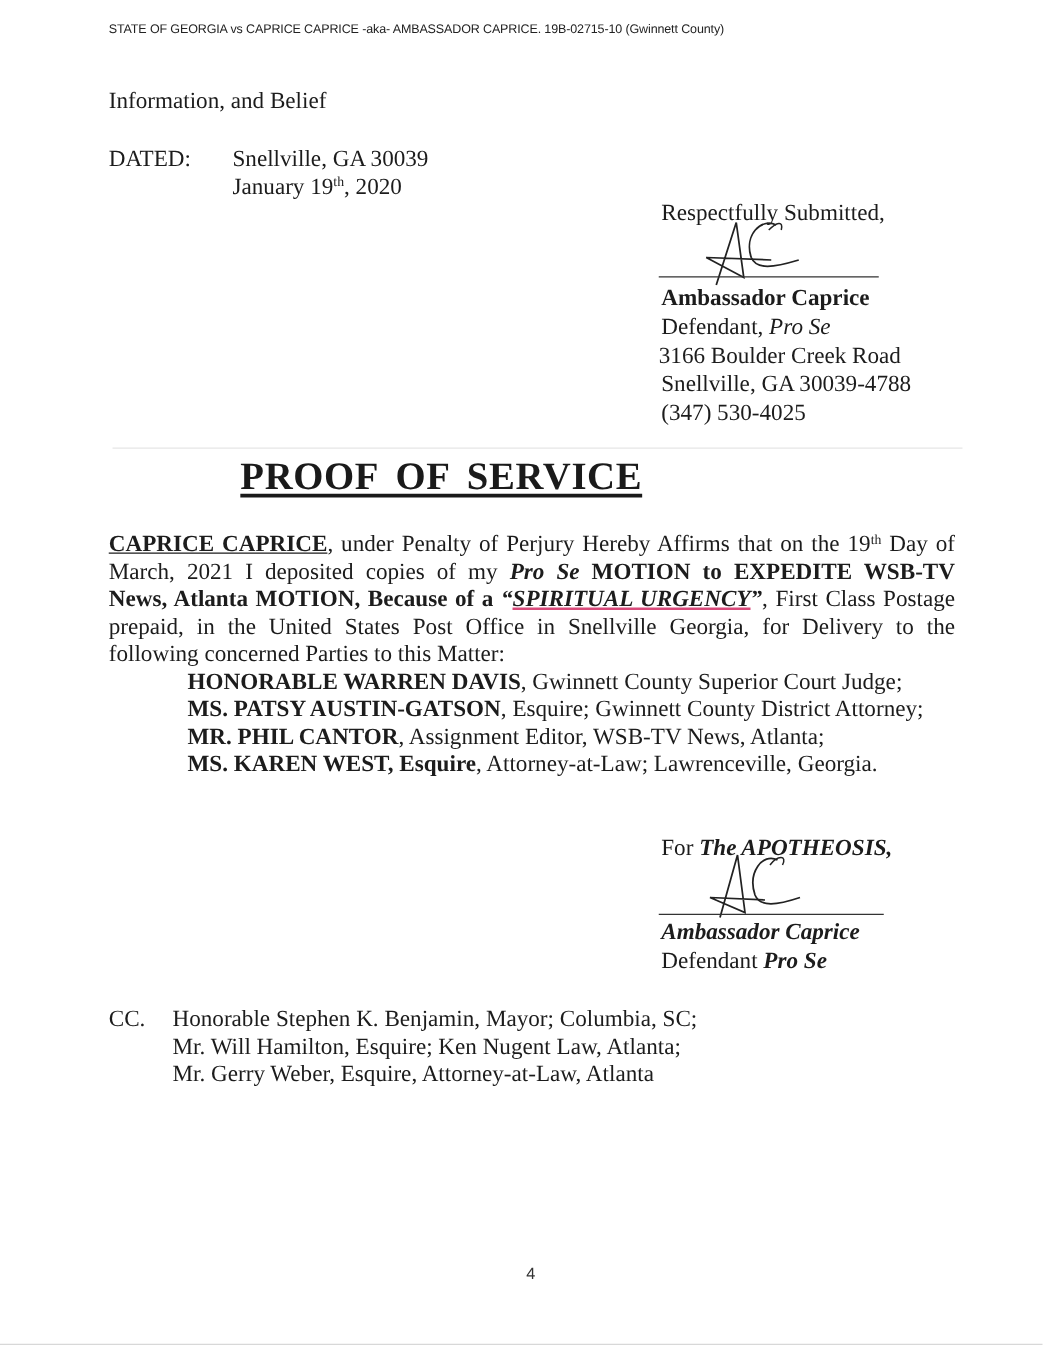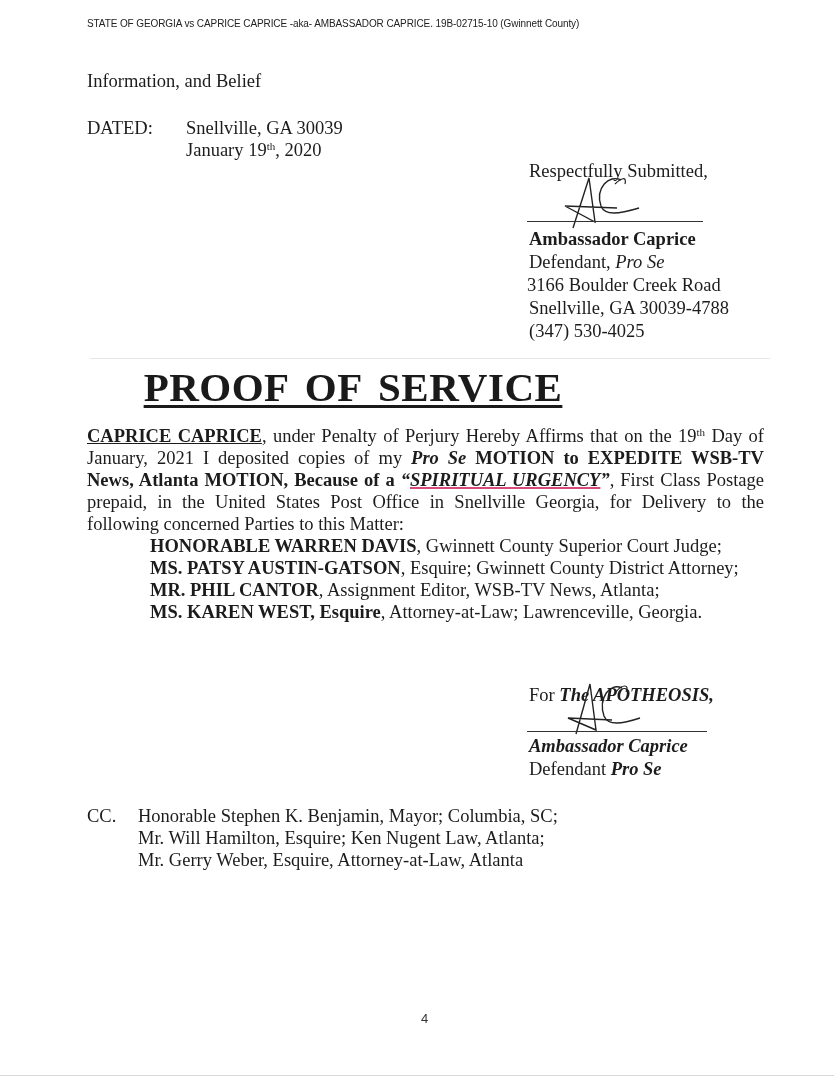--- a/index.html
+++ b/index.html
@@ -13,21 +13,21 @@
   .info { left: 87px; top: 70px; }
   .dated-label { left: 87px; top: 117px; }
   .dated-city { left: 186px; top: 117px; }
   .dated-date { left: 186px; top: 139px; }
   sup { font-size: 11px; vertical-align: 6px; line-height: 0; }
   .sig-line { height: 1px; background: #333; position: absolute; }
   .bold { font-weight: bold; }
   .ital { font-style: italic; }
   .title {
     left: 0; width: 706px; top: 363px; text-align: center;
-    font-family: "Liberation Serif", serif; font-weight: bold; font-size: 41px;
+    font-family: "Liberation Serif", serif; font-weight: bold; font-size: 31px;
     letter-spacing: 0.5px; color: #1a1a1a;
   }
   .title span { text-decoration: underline; text-decoration-thickness: 3px; text-underline-offset: 4px; word-spacing: 6px; }
   .para { left: 87px; top: 425px; width: 677px; }
   .para .line { display: block; text-align: justify; text-align-last: justify; height: 22px; white-space: nowrap; }
   .para .line.last { text-align-last: left; }
   .u { text-decoration: underline; }
   .pink-u { text-decoration: underline; text-decoration-color: #d84a7a; text-decoration-thickness: 2px; }
   .parties { left: 138px; top: 535px; }
   .parties .row { height: 22px; margin-left: 12px; }
@@ -60,34 +60,34 @@
 <div class="abs t" style="left:527px; top:274px;">3166 Boulder Creek Road</div>
 <div class="abs t" style="left:529px; top:297px;">Snellville, GA  30039-4788</div>
 <div class="abs t" style="left:529px; top:320px;">(347) 530-4025</div>
 
 <div class="abs faint-line" style="left:90px; top:358px; width:680px;"></div>
 
 <div class="abs title"><span>PROOF  OF  SERVICE</span></div>
 
 <div class="abs t para">
   <span class="line"><span class="bold u">CAPRICE CAPRICE</span><span>, under Penalty of Perjury Hereby Affirms that on the 19</span><sup>th</sup><span> Day of</span></span>
-  <span class="line"><span>January, 2021 I deposited copies of my </span><span class="bold ital">Pro Se</span><span class="bold"> MOTION to EXPEDITE WSB-TV</span></span>
+  <span class="line"><span>March, 2021 I deposited copies of my </span><span class="bold ital">Pro Se</span><span class="bold"> MOTION to EXPEDITE WSB-TV</span></span>
   <span class="line"><span class="bold">News, Atlanta MOTION, Because of a </span><span class="bold ital">“</span><span class="bold ital pink-u">SPIRITUAL URGENCY</span><span class="bold ital">”</span><span>, First Class Postage</span></span>
   <span class="line">prepaid, in the United States Post Office in Snellville Georgia, for Delivery to the</span>
   <span class="line last">following concerned Parties to this Matter:</span>
 </div>
 
 <div class="abs t parties">
   <div class="row"><span class="bold">HONORABLE WARREN DAVIS</span><span>, Gwinnett County Superior Court Judge;</span></div>
   <div class="row"><span class="bold">MS. PATSY AUSTIN-GATSON</span><span>, Esquire; Gwinnett County District Attorney;</span></div>
   <div class="row"><span class="bold">MR. PHIL CANTOR</span><span>, Assignment Editor, WSB-TV News, Atlanta;</span></div>
   <div class="row"><span class="bold">MS. KAREN WEST, Esquire</span><span>, Attorney-at-Law; Lawrenceville, Georgia.</span></div>
 </div>
 
-<div class="abs t" style="left:529px; top:684px;"><span>For </span><span class="bold ital">The APOTHEOSIS,</span></div>
+<div class="abs t" style="left:529px; top:668px;"><span>For </span><span class="bold ital">The APOTHEOSIS,</span></div>
 <svg class="sig" style="left:560px; top:678px;" width="100" height="60" viewBox="0 0 100 60">
   <path d="M16 56 L30 6 L36 52 L8 40 L52 42" fill="none" stroke="#222" stroke-width="1.4"></path>
   <path d="M62 10 C50 4 38 20 44 38 C48 48 62 46 80 40" fill="none" stroke="#222" stroke-width="1.4"></path>
   <path d="M56 14 C62 6 70 6 66 14" fill="none" stroke="#222" stroke-width="1.2"></path>
 </svg>
 <div class="abs sig-line" style="left:527px; top:731px; width:180px;"></div>
 <div class="abs t bold ital" style="left:529px; top:735px;">Ambassador Caprice</div>
 <div class="abs t" style="left:529px; top:758px;"><span>Defendant </span><span class="bold ital">Pro Se</span></div>
 
 <div class="abs t cc-label">CC.</div>

